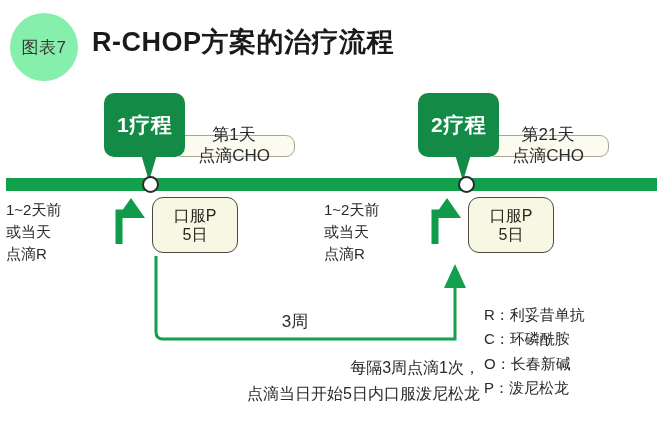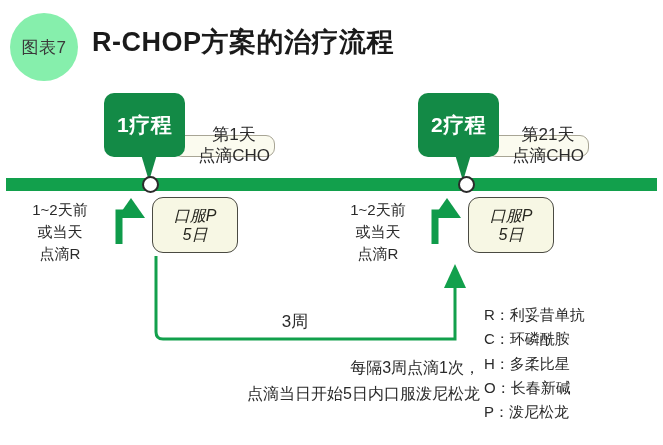--- a/index.html
+++ b/index.html
@@ -106,21 +106,21 @@
     border-right: 9px solid transparent;
     border-top: 30px solid #138a46;
     z-index: 2;
   }
   .course-body {
     background: #fbfbef;
     border: 1px solid #a8a595;
     border-radius: 9px;
     box-sizing: border-box;
     margin-left: -12px;
-    padding: 6px 4px 6px 24px;
+    padding: 6px 24px 6px 24px;
     display: flex;
     flex-direction: column;
     align-items: center;
     justify-content: center;
     line-height: 1.22;
     font-size: 17px;
     color: #2a2a2a;
     z-index: 1;
     margin-top: 42px;
   }
@@ -135,31 +135,30 @@
     border: 1px solid #4a4a42;
     border-radius: 11px;
     box-sizing: border-box;
     display: flex;
     flex-direction: column;
     align-items: center;
     justify-content: center;
     line-height: 1.2;
     font-size: 16px;
     color: #26261f;
-    font-style: italic;
   }
   .oral-box.o1 { left: 152px; }
   .oral-box.o2 { left: 468px; }
 
   
   .pre-note {
     position: absolute;
     top: 199px;
     width: 108px;
-    text-align: center;
+    text-align: left;
     font-size: 15px;
     line-height: 1.45;
     color: #2a2a2a;
   }
   .pre-note.p1 { left: 6px; }
   .pre-note.p2 { left: 324px; }
 
   
   .connectors {
     position: absolute;
@@ -280,23 +279,20 @@
   </div>
 
   <div class="legend">
     <div class="legend-row">
       <span class="legend-key">R：</span><span>利妥昔单抗</span>
     </div>
     <div class="legend-row">
       <span class="legend-key">C：</span><span>环磷酰胺</span>
     </div>
     <div class="legend-row">
-      <span class="legend-key">H：</span><span>多柔比星</span>
-    </div>
-    <div class="legend-row">
       <span class="legend-key">O：</span><span>长春新碱</span>
     </div>
     <div class="legend-row">
       <span class="legend-key">P：</span><span>泼尼松龙</span>
     </div>
   </div>
 
 </div>
 
 </body></html>

